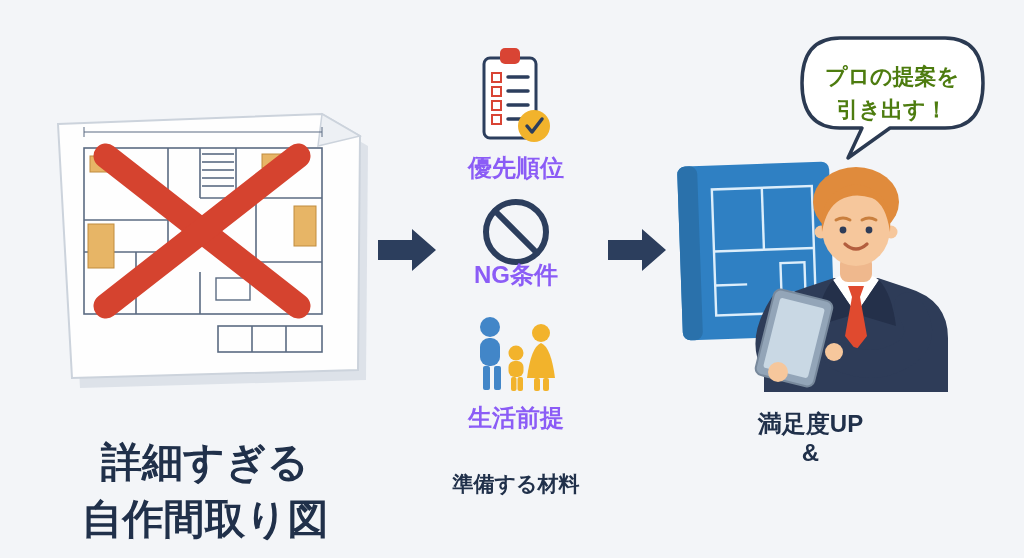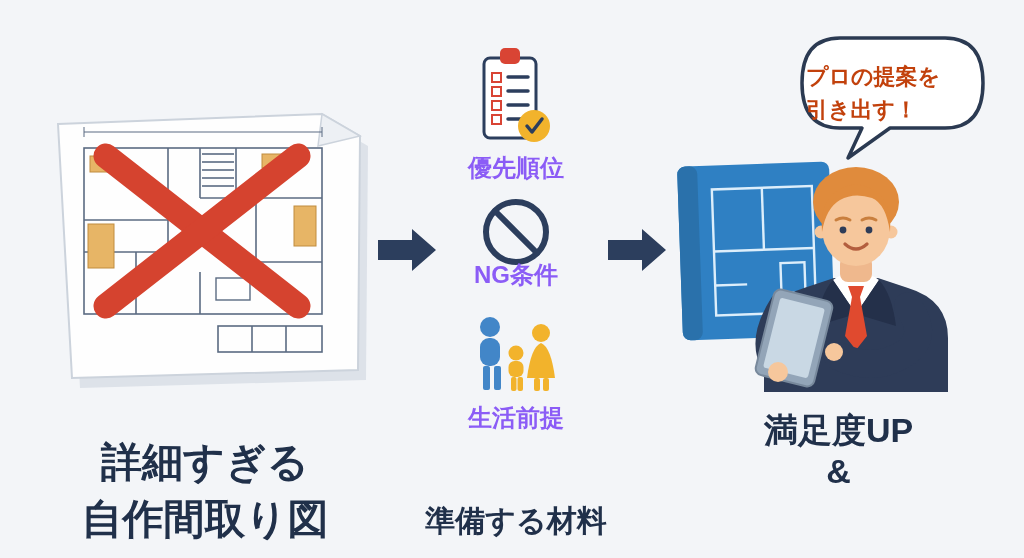--- a/index.html
+++ b/index.html
@@ -11,24 +11,24 @@
     color:#22304a;
   }
   .canvas svg { position:absolute; display:block; overflow:visible; }
   .caption { position:absolute; text-align:center; font-weight:800; color:#20304a; }
   .left-caption  { left:40px;  top:434px; width:330px; font-size:41px; line-height:1.38; }
   .mid-label { position:absolute; left:406px; width:220px; text-align:center;
                font-size:24px; font-weight:700; color:#8b5cf6; }
   .mid-label.l1 { top:152px; }
   .mid-label.l2 { top:259px; }
   .mid-label.l3 { top:402px; }
-  .mid-heading   { left:366px; top:470px; width:300px; font-size:30px;margin-top:31px; }
-  .right-caption { left:716px; top:410px; width:245px; font-size:34px; line-height:1.2; }
-  .bubble-text { position:absolute; left:806px; top:60px; width:172px; text-align:left;
-                 font-size:22px; font-weight:700; line-height:1.5; color:#c2410c; }
+  .mid-heading   { left:366px; top:470px; width:300px; font-size:21px; }
+  .right-caption { left:688px; top:410px; width:245px; font-size:24px; line-height:1.2; }
+  .bubble-text { position:absolute; left:806px; top:60px; width:172px; text-align:center;
+                 font-size:22px; font-weight:700; line-height:1.5; color:#4d7c0f; }
 </style>
 </head>
 <body>
 
 <div class="canvas">
 
   <svg style="left:40px;top:102px;width:340px;height:300px" viewBox="0 0 340 300">
     <path d="M26 32 L290 22 L328 44 L326 278 L40 286 Z" fill="#dde2e9"></path>
     <path d="M18 22 L282 12 L320 34 L318 268 L32 276 Z" fill="#fefefe" stroke="#ccd3dc" stroke-width="2"></path>
     <path d="M282 12 L320 34 L278 44 Z" fill="#edf0f4" stroke="#ccd3dc" stroke-width="1.5"></path>

